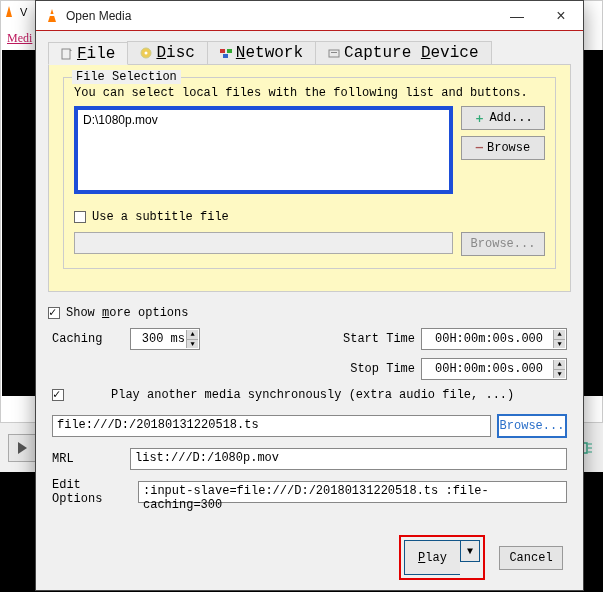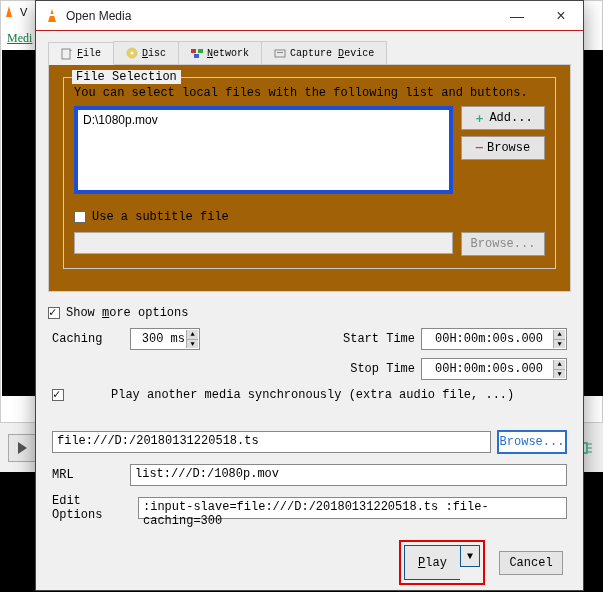--- a/index.html
+++ b/index.html
@@ -31,21 +31,21 @@
     position: absolute;
     top: 49px; left: 1px;
     width: 601px; height: 346px;
     background: #000;
   }
   .bg-menu {
     position: absolute;
     top: 30px; left: 6px;
     font-size: 12px;
     text-decoration: underline;
-    color: #15803d;
+    color: #be185d;
     font-family: serif;
   }
   .bg-controls {
     position: absolute;
     bottom: 120px; left: 0;
     width: 603px; height: 50px;
     background: #f0f0f0;
     border-top: 1px solid #ccc;
     display: flex;
     align-items: center;
@@ -96,30 +96,30 @@
   .tabs { display: flex; border-bottom: 1px solid #ccc; height: 24px; }
   .tab {
     padding: 3px 12px;
     border: 1px solid #ccc;
     border-bottom: none;
     background: #eaeaea;
     margin-right: -1px;
     display: flex;
     align-items: center;
     gap: 4px;
-    font-size: 10px;
+    font-size: 16px;
   }
   .tab.active { background: #f0f0f0; position: relative; top: 1px; border-bottom: 1px solid #f0f0f0; }
   .tab-icon { width: 12px; height: 12px; display: inline-block; }
   .tab .ul { text-decoration: underline; }
   .panel {
     border: 1px solid #ccc;
     border-top: none;
     padding: 8px 14px 22px 14px;
-    background: #a16207;
+    background: #fef9c3;
   }
   .fieldset {
     border: 1px solid #ccc;
     padding: 8px 10px 12px 10px;
     margin-top: 4px;
     position: relative;
   }
   .legend {
     position: absolute; top: -8px; left: 8px;
     background: #f0f0f0;
@@ -324,21 +324,21 @@
         <span style="flex:1"></span>
         <span>Stop Time</span>
         <div class="spin wide">
           <span>00H:00m:00s.000</span>
           <div class="spin-btns">
               <div>▲</div>
               <div>▼</div>
             </div>
         </div>
       </div>
-      <div class="chk-row" style="margin-top:0; margin-bottom:28px;gap:47px;">
+      <div class="chk-row" style="margin-top:0; margin-bottom:12px;gap:47px;">
         <span class="chk checked"></span>
         <span>Play another media synchronously (extra audio file, ...)</span>
       </div>
       <div class="grid-row">
         <div class="txt-input" style="flex:1">file:///D:/20180131220518.ts</div>
         <div class="btn browse-framed" style="width:70px; background:#fff;">Browse...</div>
       </div>
       <div class="grid-row" style="margin-top:10px;">
         <span class="lbl">MRL</span>
         <div class="txt-input" style="flex:1">list:///D:/1080p.mov</div>

